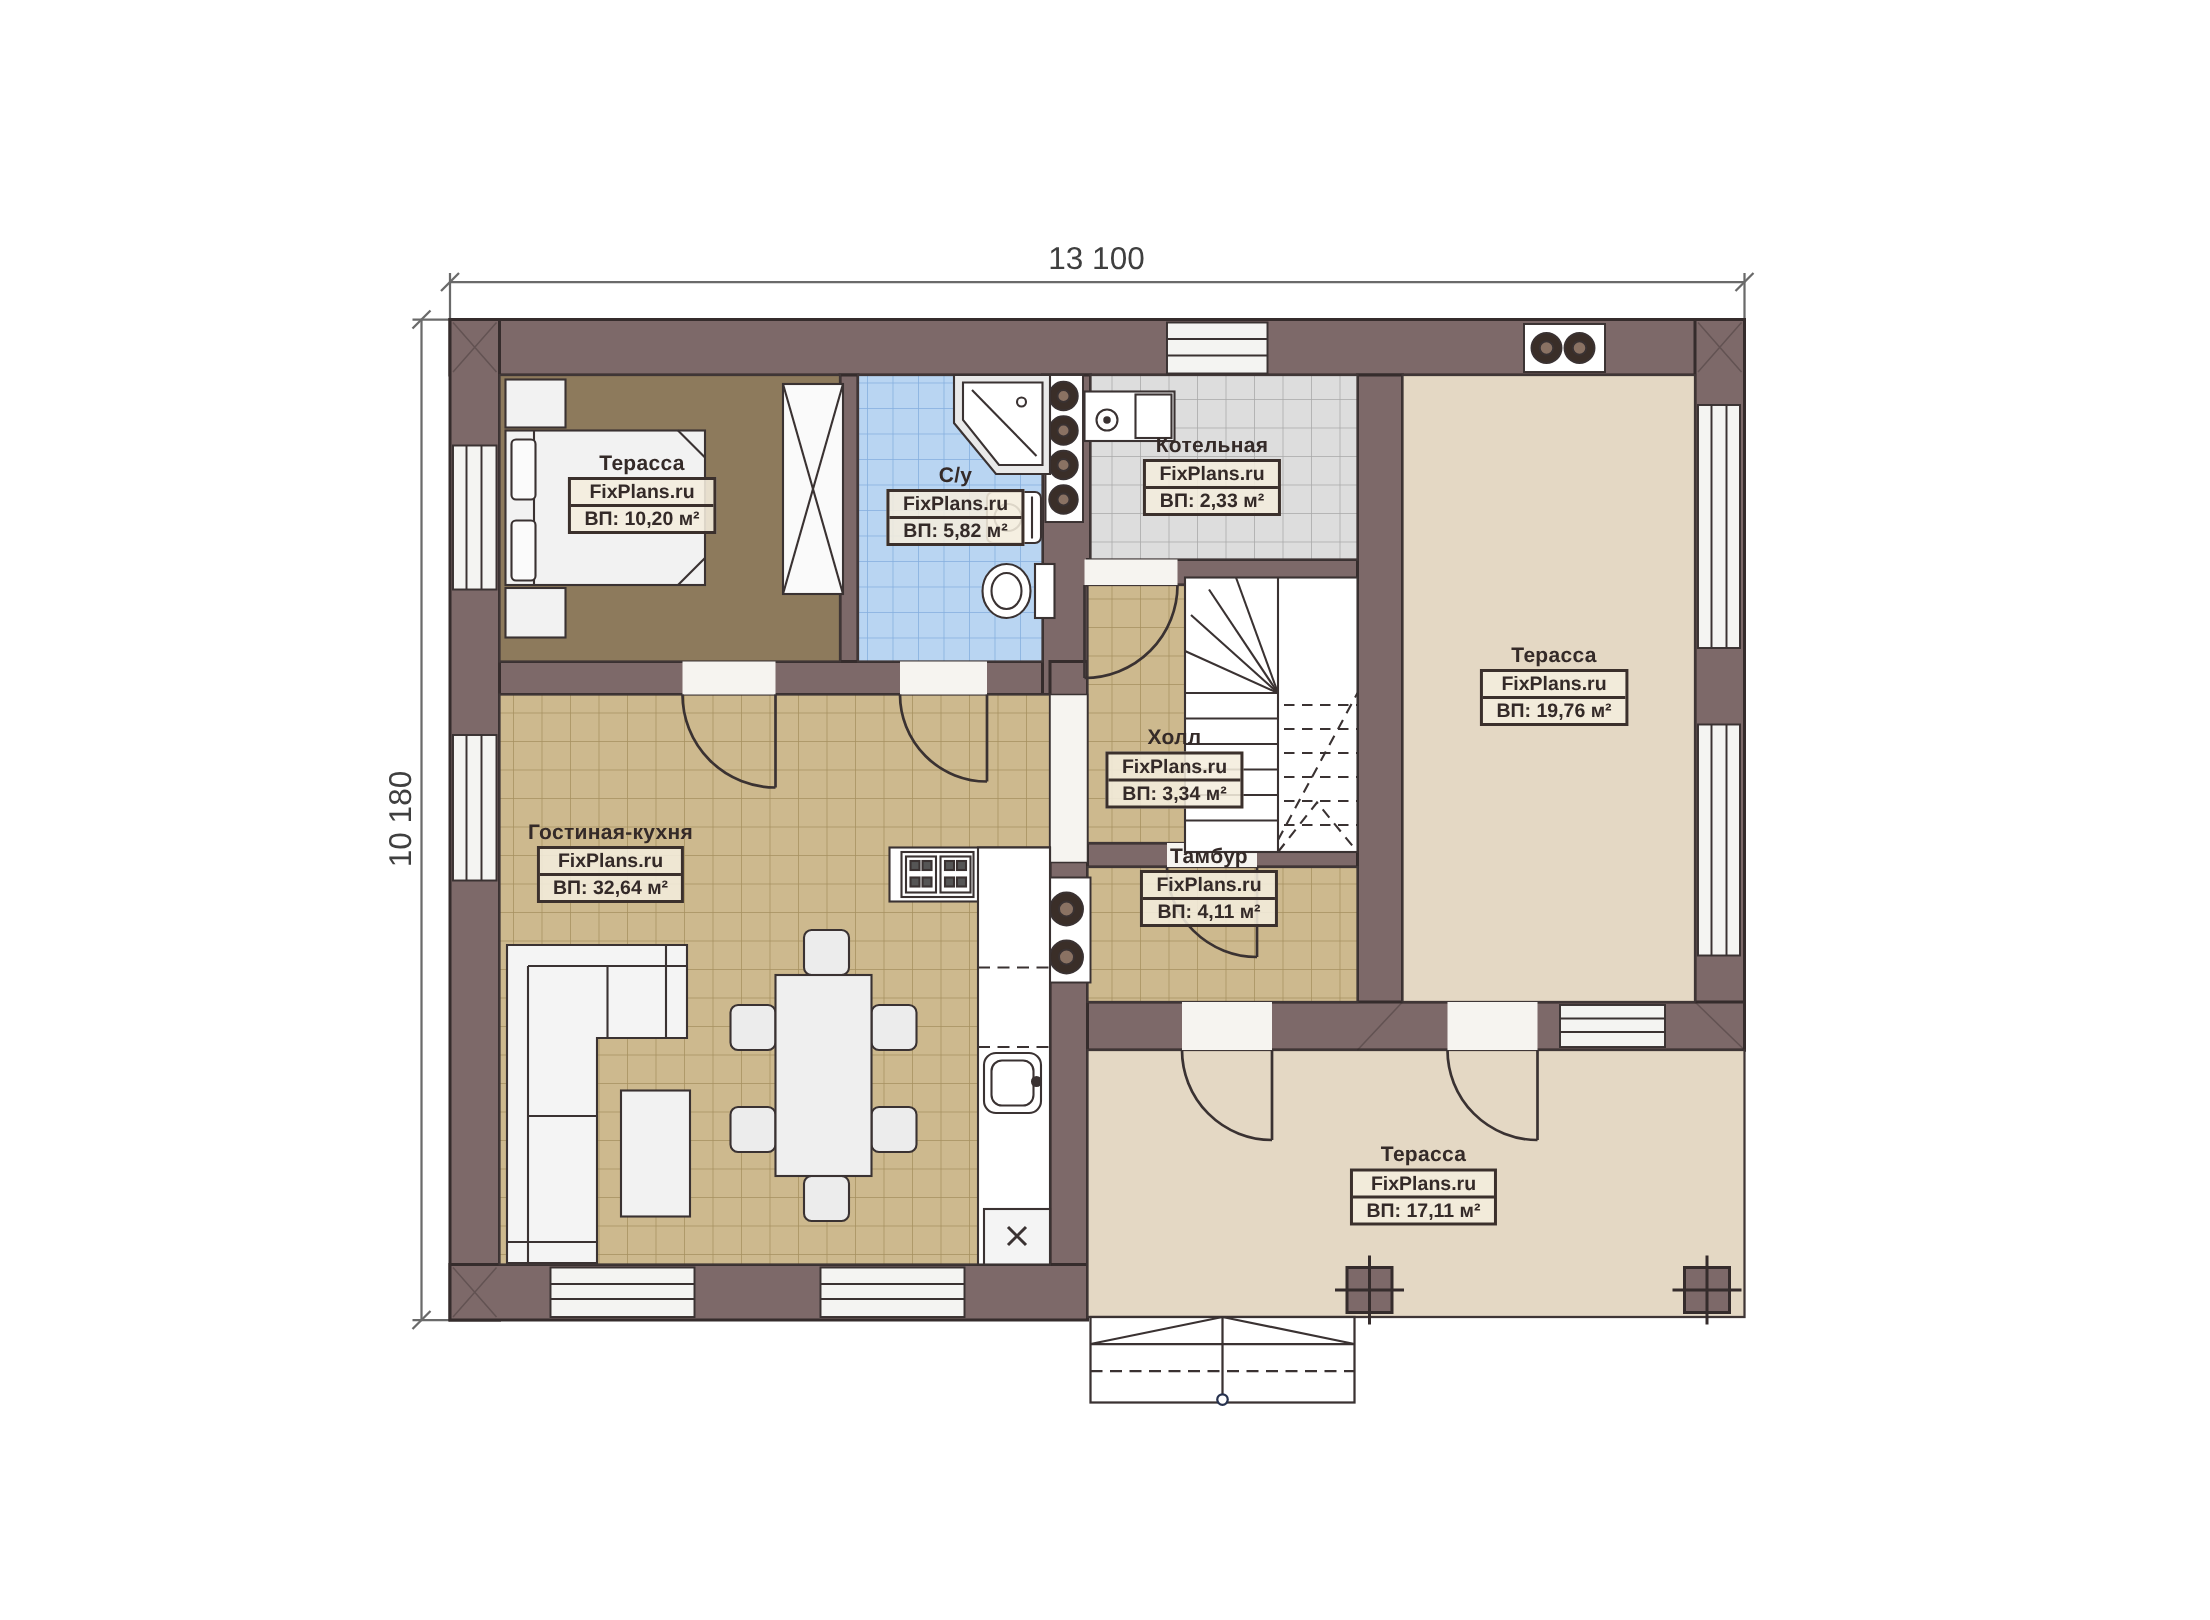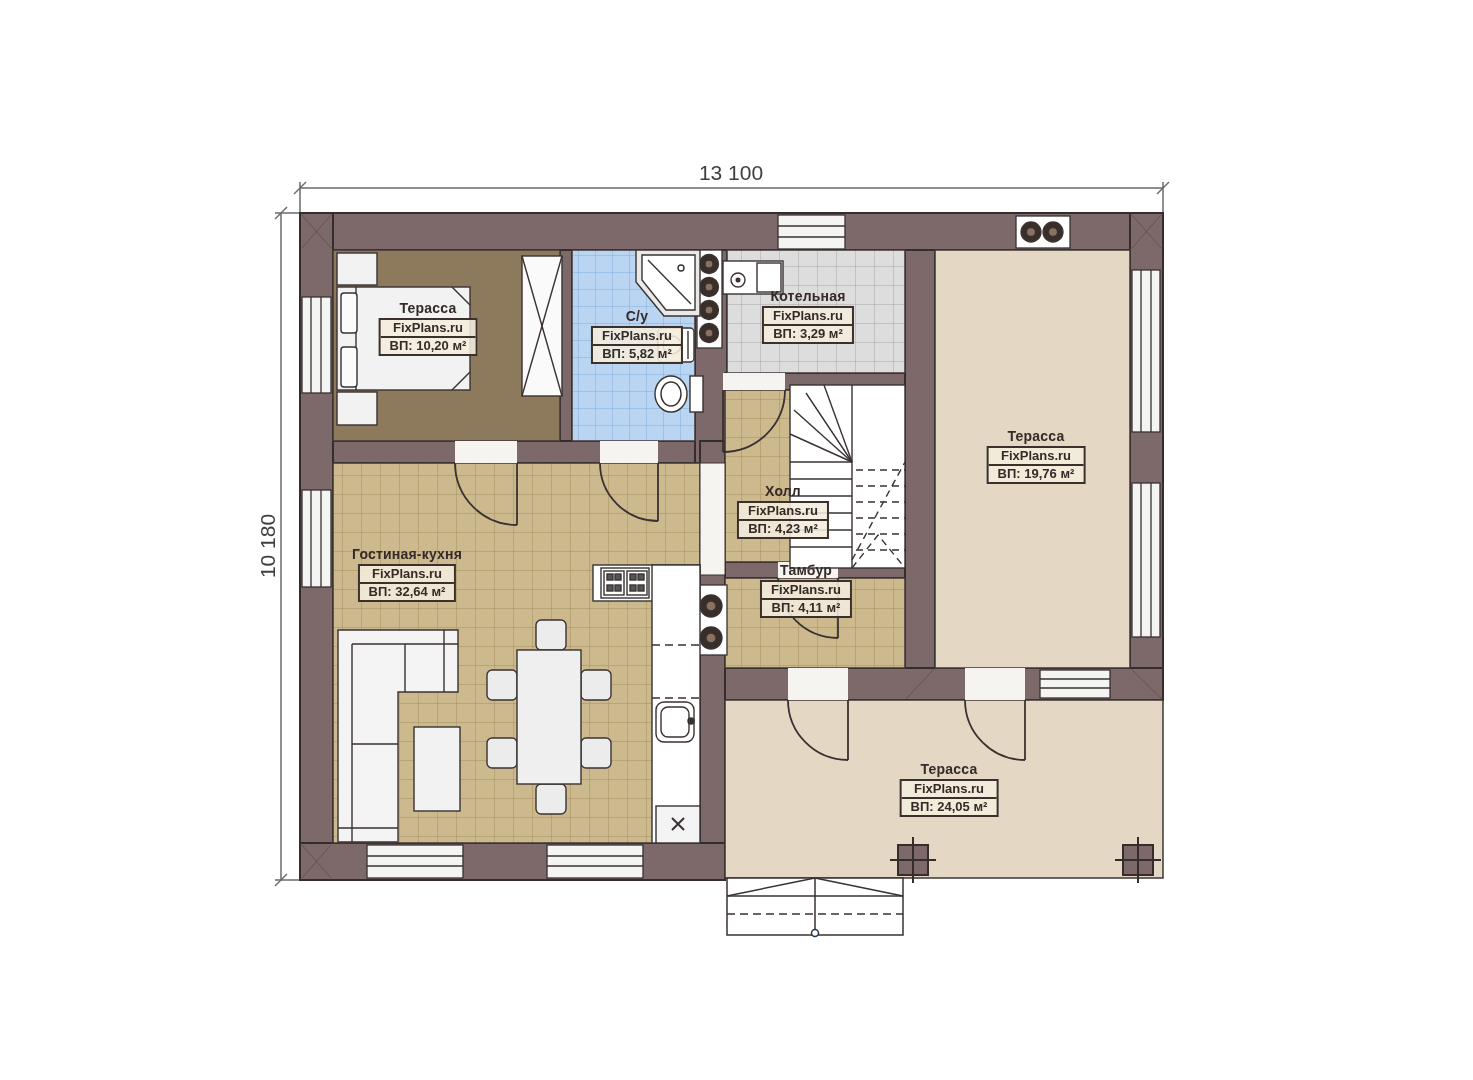--- a/index.html
+++ b/index.html
@@ -348,37 +348,37 @@
   <div class="room-box">
     <div class="room-site">FixPlans.ru</div>
     <div class="room-area">ВП: 5,82 м²</div>
   </div>
 </div>
 
 <div class="room-label" style="left:808px;top:288px">
   <div class="room-name">Котельная</div>
   <div class="room-box">
     <div class="room-site">FixPlans.ru</div>
-    <div class="room-area">ВП: 3,29 м²</div>
+    <div class="room-area">ВП: 2,33 м²</div>
   </div>
 </div>
 
 <div class="room-label" style="left:1036px;top:428px">
   <div class="room-name">Терасса</div>
   <div class="room-box">
     <div class="room-site">FixPlans.ru</div>
     <div class="room-area">ВП: 19,76 м²</div>
   </div>
 </div>
 
 <div class="room-label" style="left:783px;top:483px">
   <div class="room-name">Холл</div>
   <div class="room-box">
     <div class="room-site">FixPlans.ru</div>
-    <div class="room-area">ВП: 4,23 м²</div>
+    <div class="room-area">ВП: 3,34 м²</div>
   </div>
 </div>
 
 <div class="room-label" style="left:407px;top:546px">
   <div class="room-name">Гостиная-кухня</div>
   <div class="room-box">
     <div class="room-site">FixPlans.ru</div>
     <div class="room-area">ВП: 32,64 м²</div>
   </div>
 </div>
@@ -388,17 +388,17 @@
   <div class="room-box">
     <div class="room-site">FixPlans.ru</div>
     <div class="room-area">ВП: 4,11 м²</div>
   </div>
 </div>
 
 <div class="room-label" style="left:949px;top:761px">
   <div class="room-name">Терасса</div>
   <div class="room-box">
     <div class="room-site">FixPlans.ru</div>
-    <div class="room-area">ВП: 24,05 м²</div>
+    <div class="room-area">ВП: 17,11 м²</div>
   </div>
 </div>
 
 </div>
 
 </body></html>

